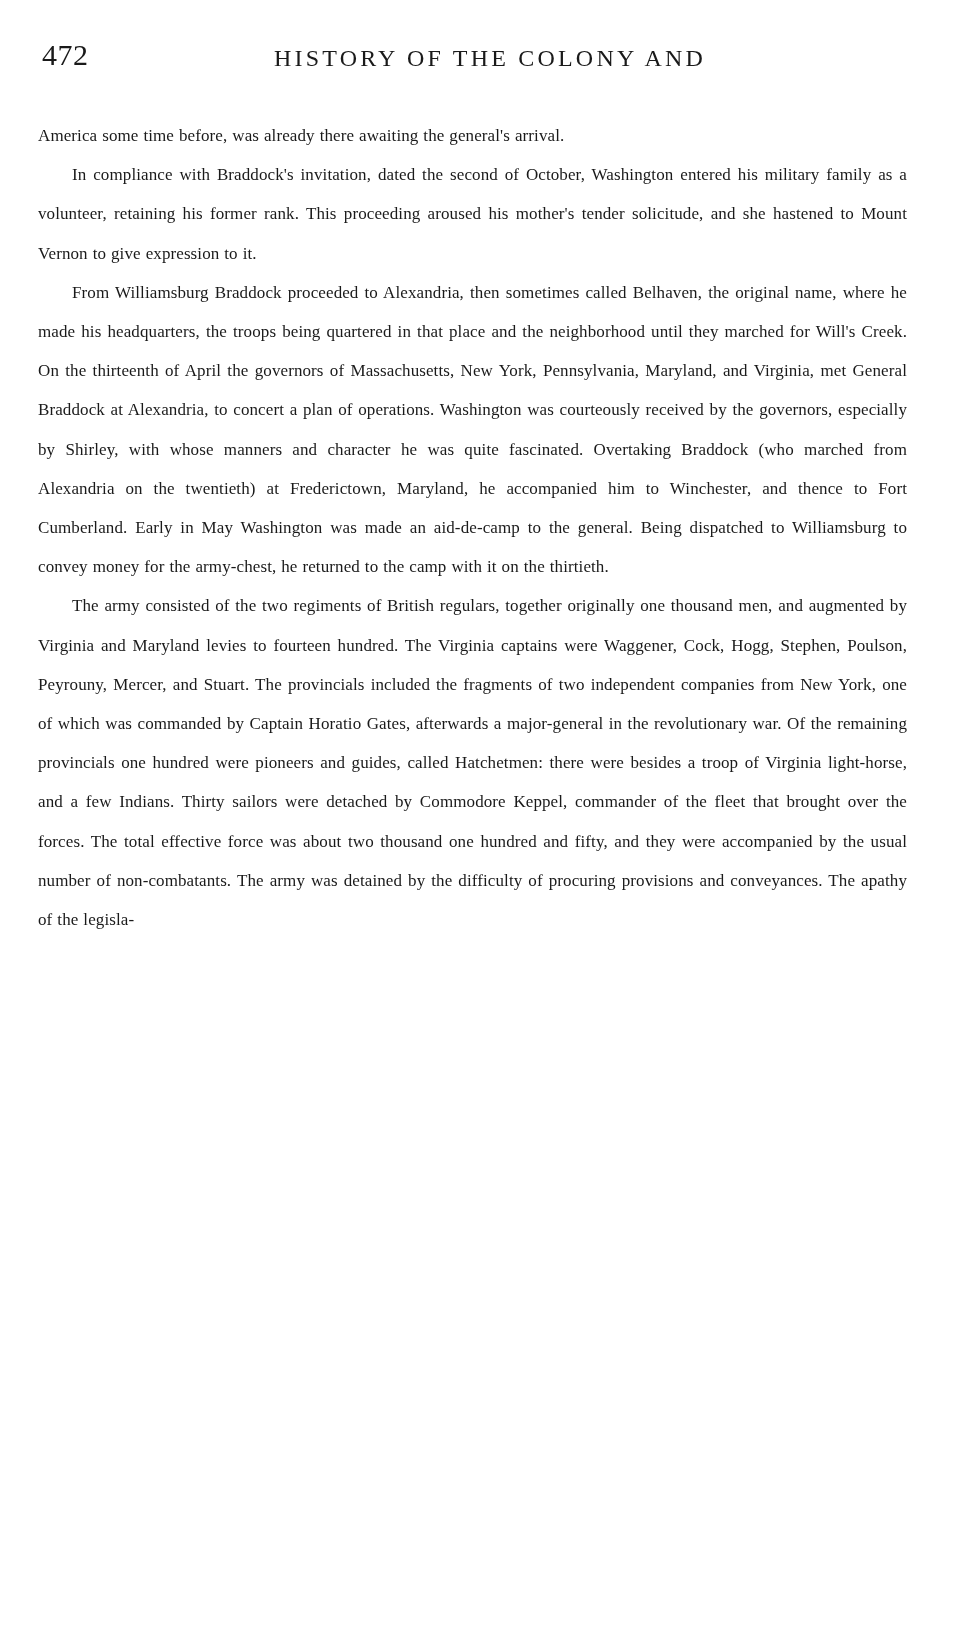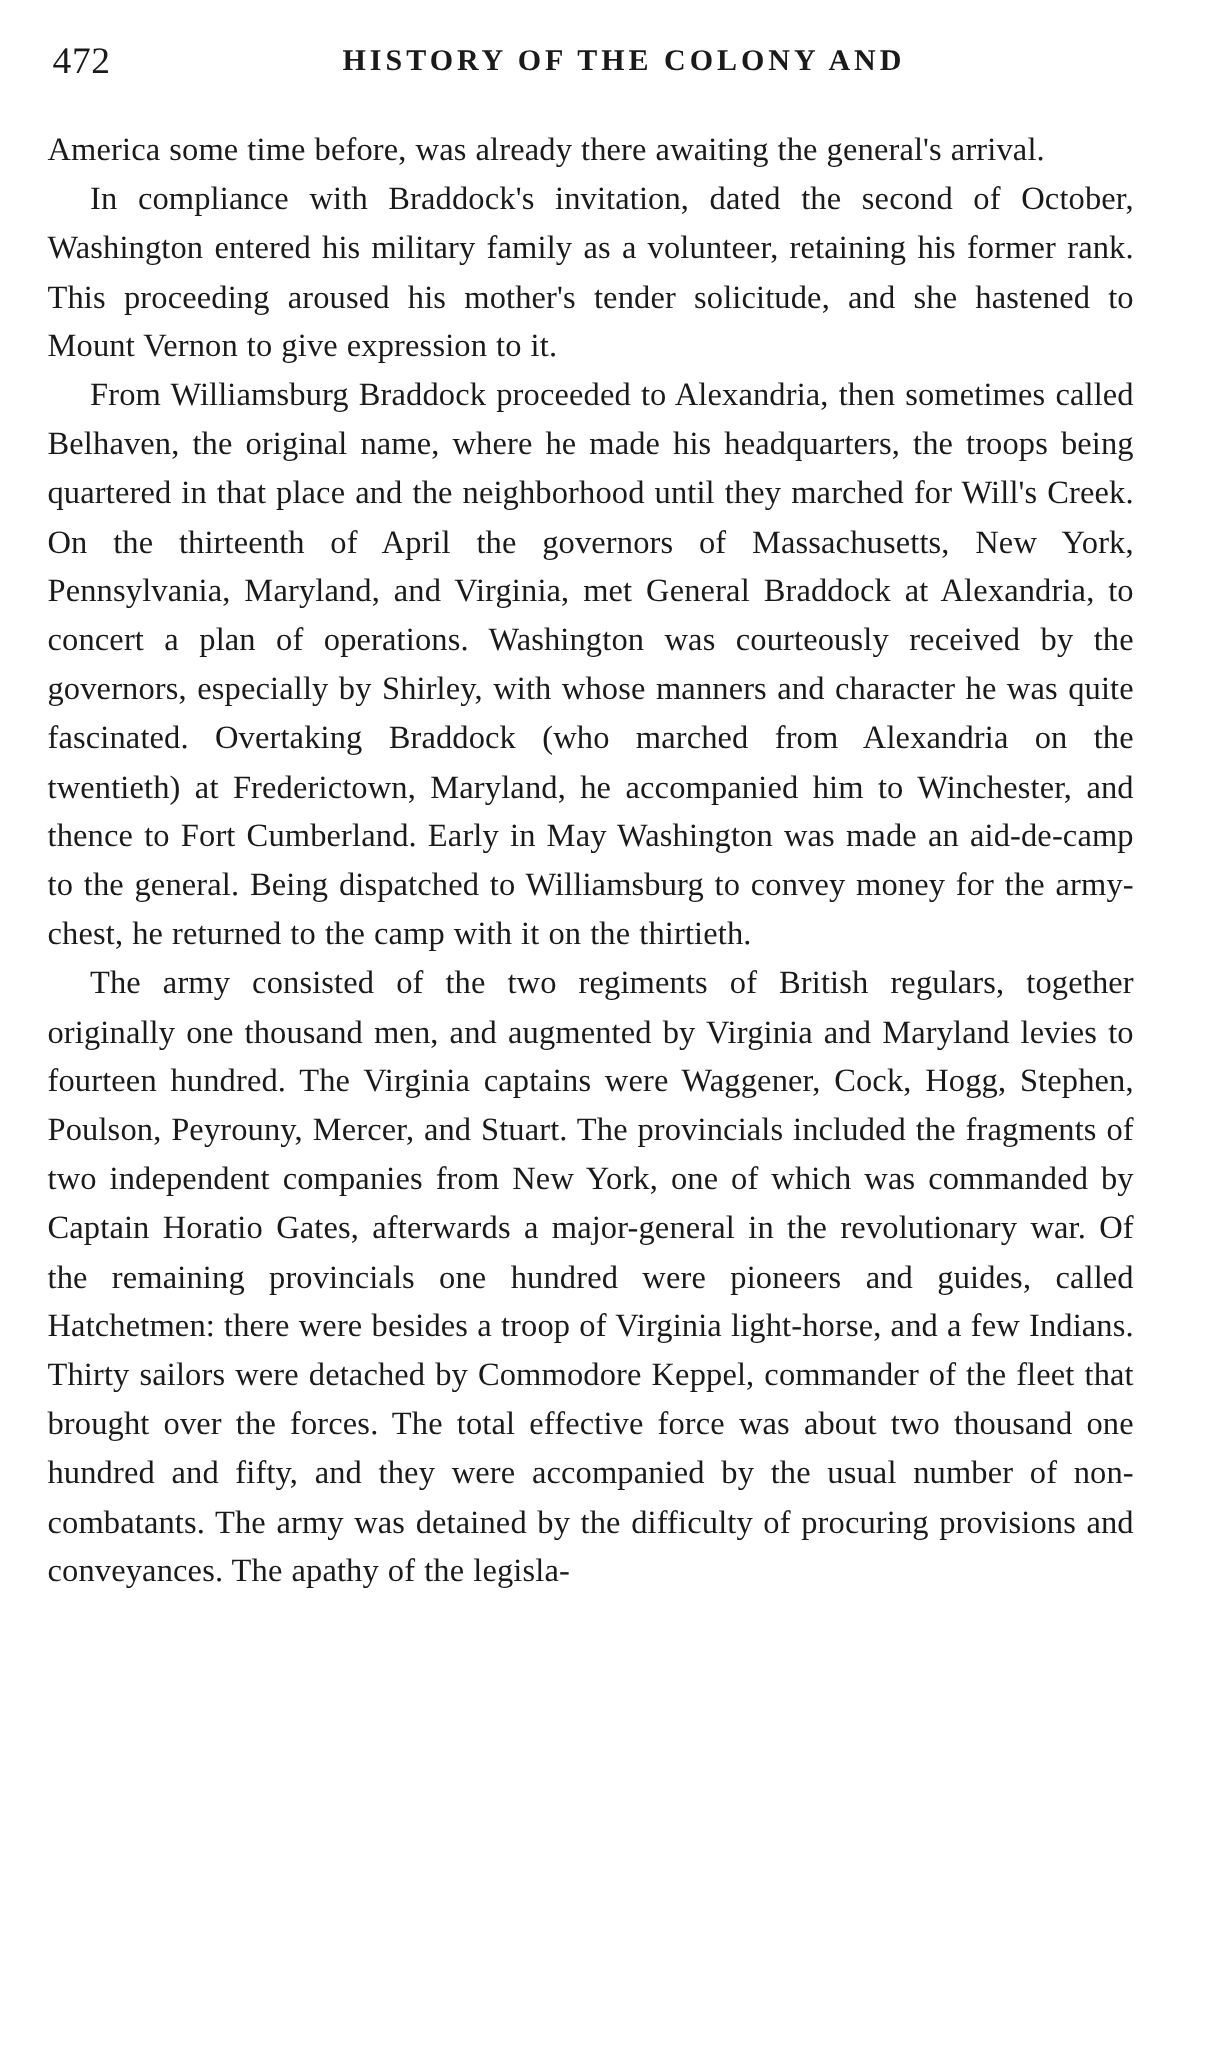--- a/index.html
+++ b/index.html
@@ -16,43 +16,42 @@
   }
   .page {
     position: relative;
     width: 969px;
     height: 1638px;
     box-sizing: border-box;
     padding: 26px 62px 0 38px;
   }
   .running-head {
     display: flex;
-    align-items: center;
+    align-items: flex-end;
     height: 46px;
   }
   .folio {
     font-size: 30px;
     letter-spacing: 0.5px;
     width: 200px;
     flex: 0 0 200px;
     text-align: left;
     padding-left: 4px;
   }
   .head-title {
     flex: 1 1 auto;
     text-align: left;
     font-size: 24px;
     letter-spacing: 3.2px;
     padding-left: 32px;
     white-space: nowrap;
-    font-weight: bold;
   }
   .body-text {
-    margin-top: 28px;
-    font-size: 26px;
+    margin-top: 44px;
+    font-size: 17px;
     line-height: 39.2px;
     text-align: justify;
     text-justify: inter-word;
     letter-spacing: 0.1px;
     word-spacing: 0.6px;
   }
   .body-text p {
     margin: 0;
     text-indent: 0;
   }

